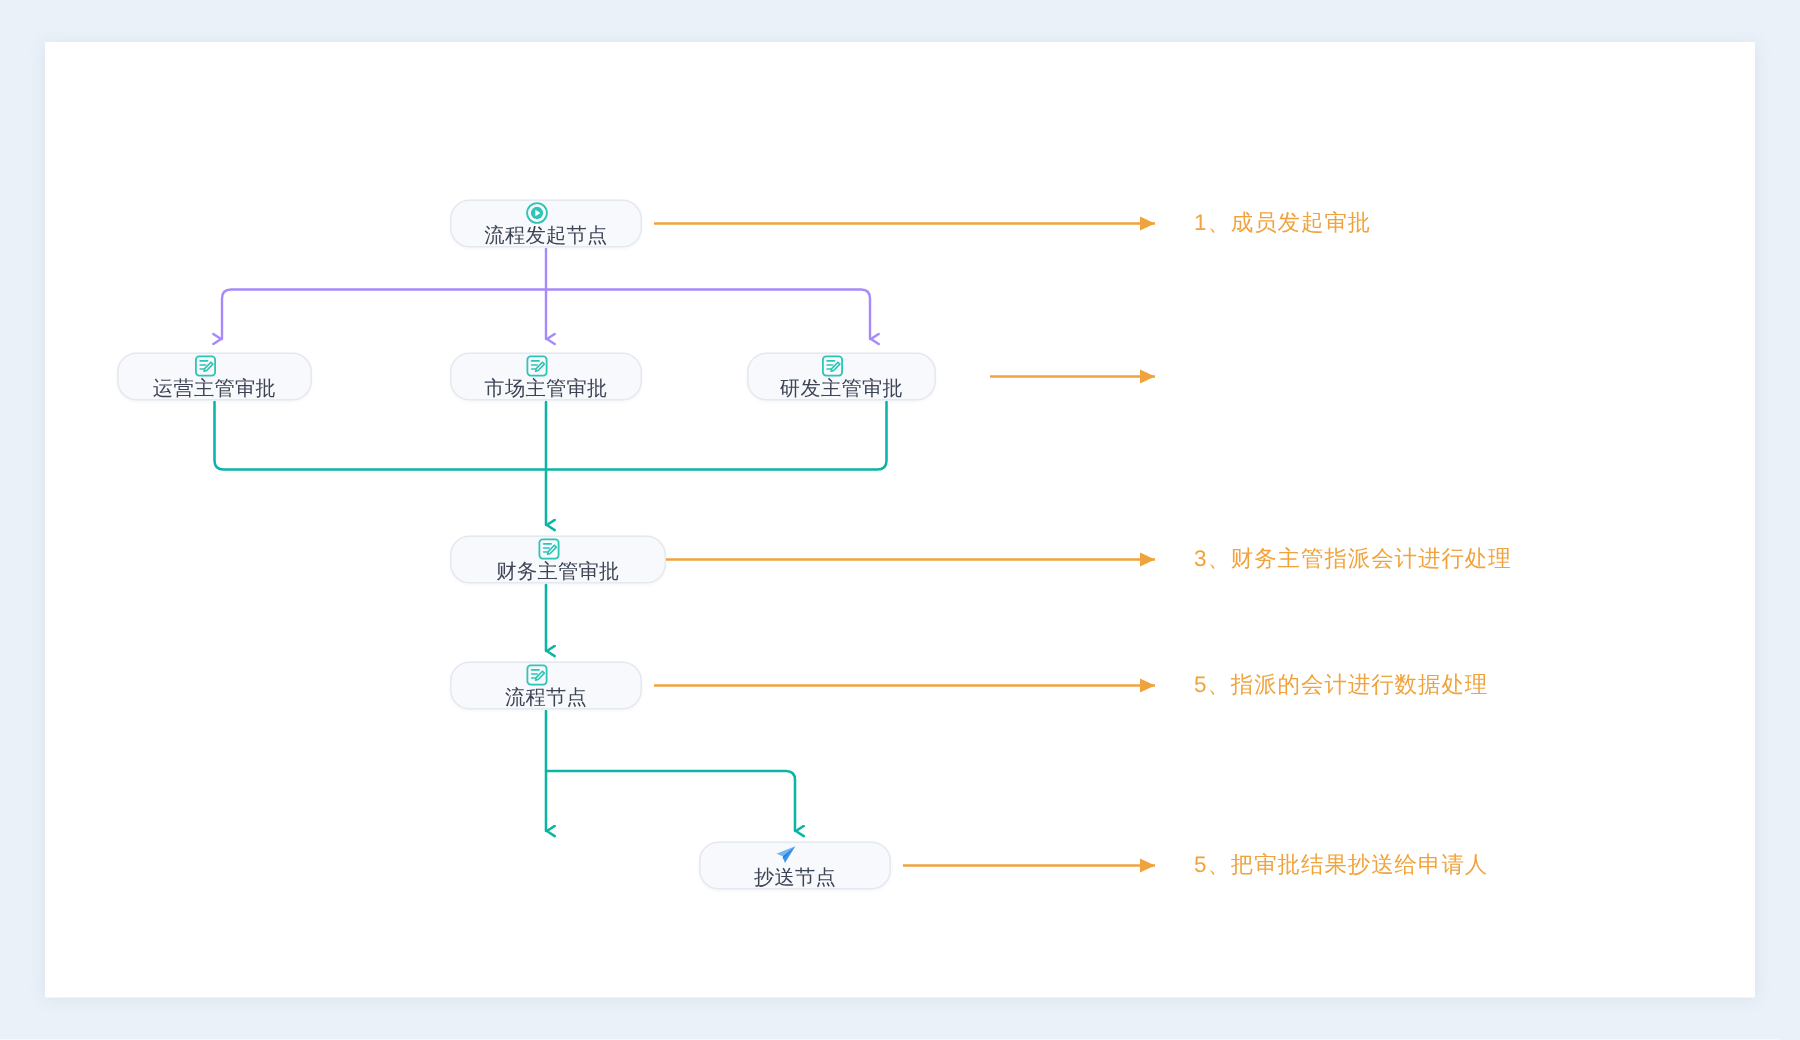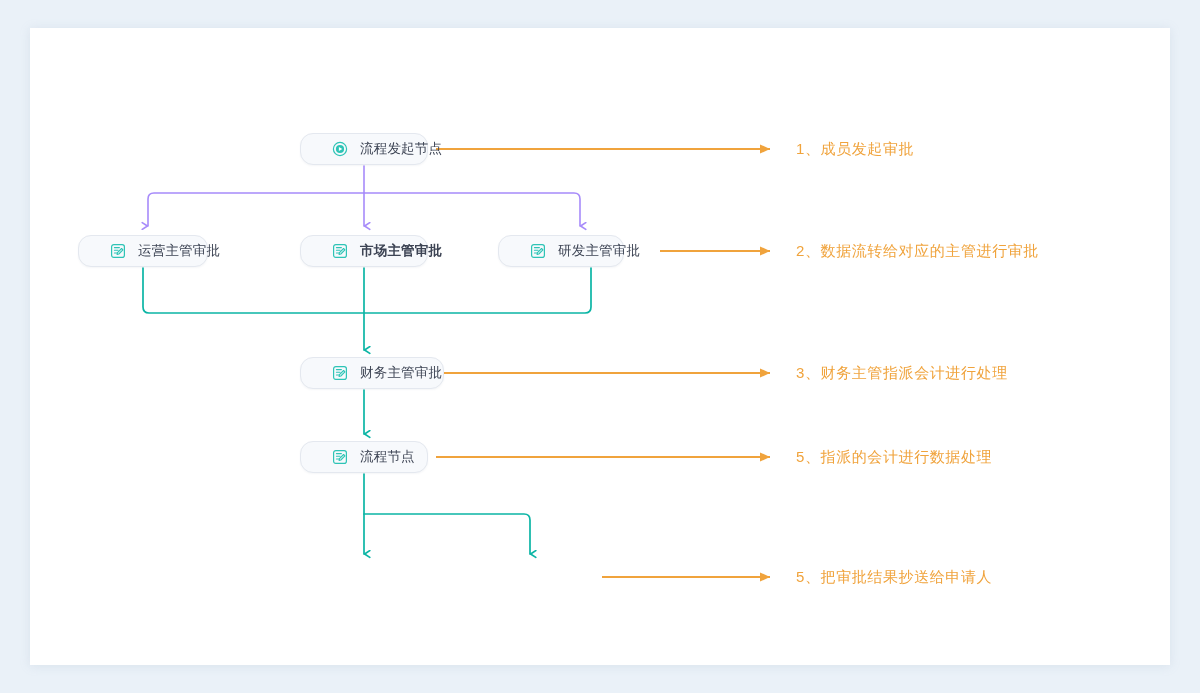--- a/index.html
+++ b/index.html
@@ -44,20 +44,21 @@
     position: absolute;
     box-sizing: border-box;
     height: 32px;
     background: #f7f9fc;
     border: 1px solid #e4e8ef;
     border-radius: 13px;
     display: flex;
     align-items: center;
     padding: 0 31px;
     box-shadow: 0 1px 2px rgba(80,100,130,0.06);
+    flex-direction: column;
   }
   .node .ic {
     width: 16px;
     height: 16px;
     flex: 0 0 16px;
     display: block;
     margin-right: 12px;
   }
   .node .nlabel {
     font-size: 13.5px;
@@ -139,21 +140,21 @@
     <svg class="ic" viewBox="0 0 16 16">
       <rect x="1.6" y="1.6" width="12.8" height="12.8" rx="2.2" fill="none" stroke="#2ec4b6" stroke-width="1.2"></rect>
       <path d="M4.4,4.6 L9.4,4.6" stroke="#2ec4b6" stroke-width="1.1" stroke-linecap="round"></path>
       <path d="M4.4,7.3 L8.1,7.3" stroke="#2ec4b6" stroke-width="1.1" stroke-linecap="round"></path>
       <path d="M4.4,10 L7.1,10" stroke="#2ec4b6" stroke-width="1.1" stroke-linecap="round"></path>
       <path d="M11.6,5.5 L7.5,9.7 L7.1,11.4 L8.8,11 L12.9,6.8 Z" fill="#ffffff" stroke="#2ec4b6" stroke-width="1.1" stroke-linejoin="round"></path>
     </svg>
     <span class="nlabel">运营主管审批</span>
   </div>
 
-  <div class="node" style="left:300px; top:235px; width:128px;font-weight:bold;">
+  <div class="node" style="left:300px; top:235px; width:128px;">
     <svg class="ic" viewBox="0 0 16 16">
       <rect x="1.6" y="1.6" width="12.8" height="12.8" rx="2.2" fill="none" stroke="#2ec4b6" stroke-width="1.2"></rect>
       <path d="M4.4,4.6 L9.4,4.6" stroke="#2ec4b6" stroke-width="1.1" stroke-linecap="round"></path>
       <path d="M4.4,7.3 L8.1,7.3" stroke="#2ec4b6" stroke-width="1.1" stroke-linecap="round"></path>
       <path d="M4.4,10 L7.1,10" stroke="#2ec4b6" stroke-width="1.1" stroke-linecap="round"></path>
       <path d="M11.6,5.5 L7.5,9.7 L7.1,11.4 L8.8,11 L12.9,6.8 Z" fill="#ffffff" stroke="#2ec4b6" stroke-width="1.1" stroke-linejoin="round"></path>
     </svg>
     <span class="nlabel">市场主管审批</span>
   </div>
 
@@ -184,20 +185,27 @@
       <rect x="1.6" y="1.6" width="12.8" height="12.8" rx="2.2" fill="none" stroke="#2ec4b6" stroke-width="1.2"></rect>
       <path d="M4.4,4.6 L9.4,4.6" stroke="#2ec4b6" stroke-width="1.1" stroke-linecap="round"></path>
       <path d="M4.4,7.3 L8.1,7.3" stroke="#2ec4b6" stroke-width="1.1" stroke-linecap="round"></path>
       <path d="M4.4,10 L7.1,10" stroke="#2ec4b6" stroke-width="1.1" stroke-linecap="round"></path>
       <path d="M11.6,5.5 L7.5,9.7 L7.1,11.4 L8.8,11 L12.9,6.8 Z" fill="#ffffff" stroke="#2ec4b6" stroke-width="1.1" stroke-linejoin="round"></path>
     </svg>
     <span class="nlabel">流程节点</span>
   </div>
 
 
+  <div class="node" style="left:466px; top:561px; width:128px;">
+    <svg class="ic" viewBox="0 0 16 16">
+      <path d="M14.2,2.1 L1.6,7.1 L5.9,8.8 Z" fill="#6cb6f5"></path>
+      <path d="M14.2,2.1 L5.9,8.8 L7.3,13.3 Z" fill="#3e94e8"></path>
+      <path d="M14.2,2.1 L5.9,8.8 L5.9,11.2 Z" fill="#2b7fd4" opacity="0.85"></path>
+    </svg>
+    <span class="nlabel">抄送节点</span>
+  </div>
 
   <div class="caption" style="left:796px; top:141px;">1、成员发起审批</div>
-  <div class="caption" style="left:796px; top:243px;">2、数据流转给对应的主管进行审批</div>
   <div class="caption" style="left:796px; top:365px;">3、财务主管指派会计进行处理</div>
   <div class="caption" style="left:796px; top:449px;">5、指派的会计进行数据处理</div>
   <div class="caption" style="left:796px; top:569px;">5、把审批结果抄送给申请人</div>
 
 </div>
 
 </body></html>

